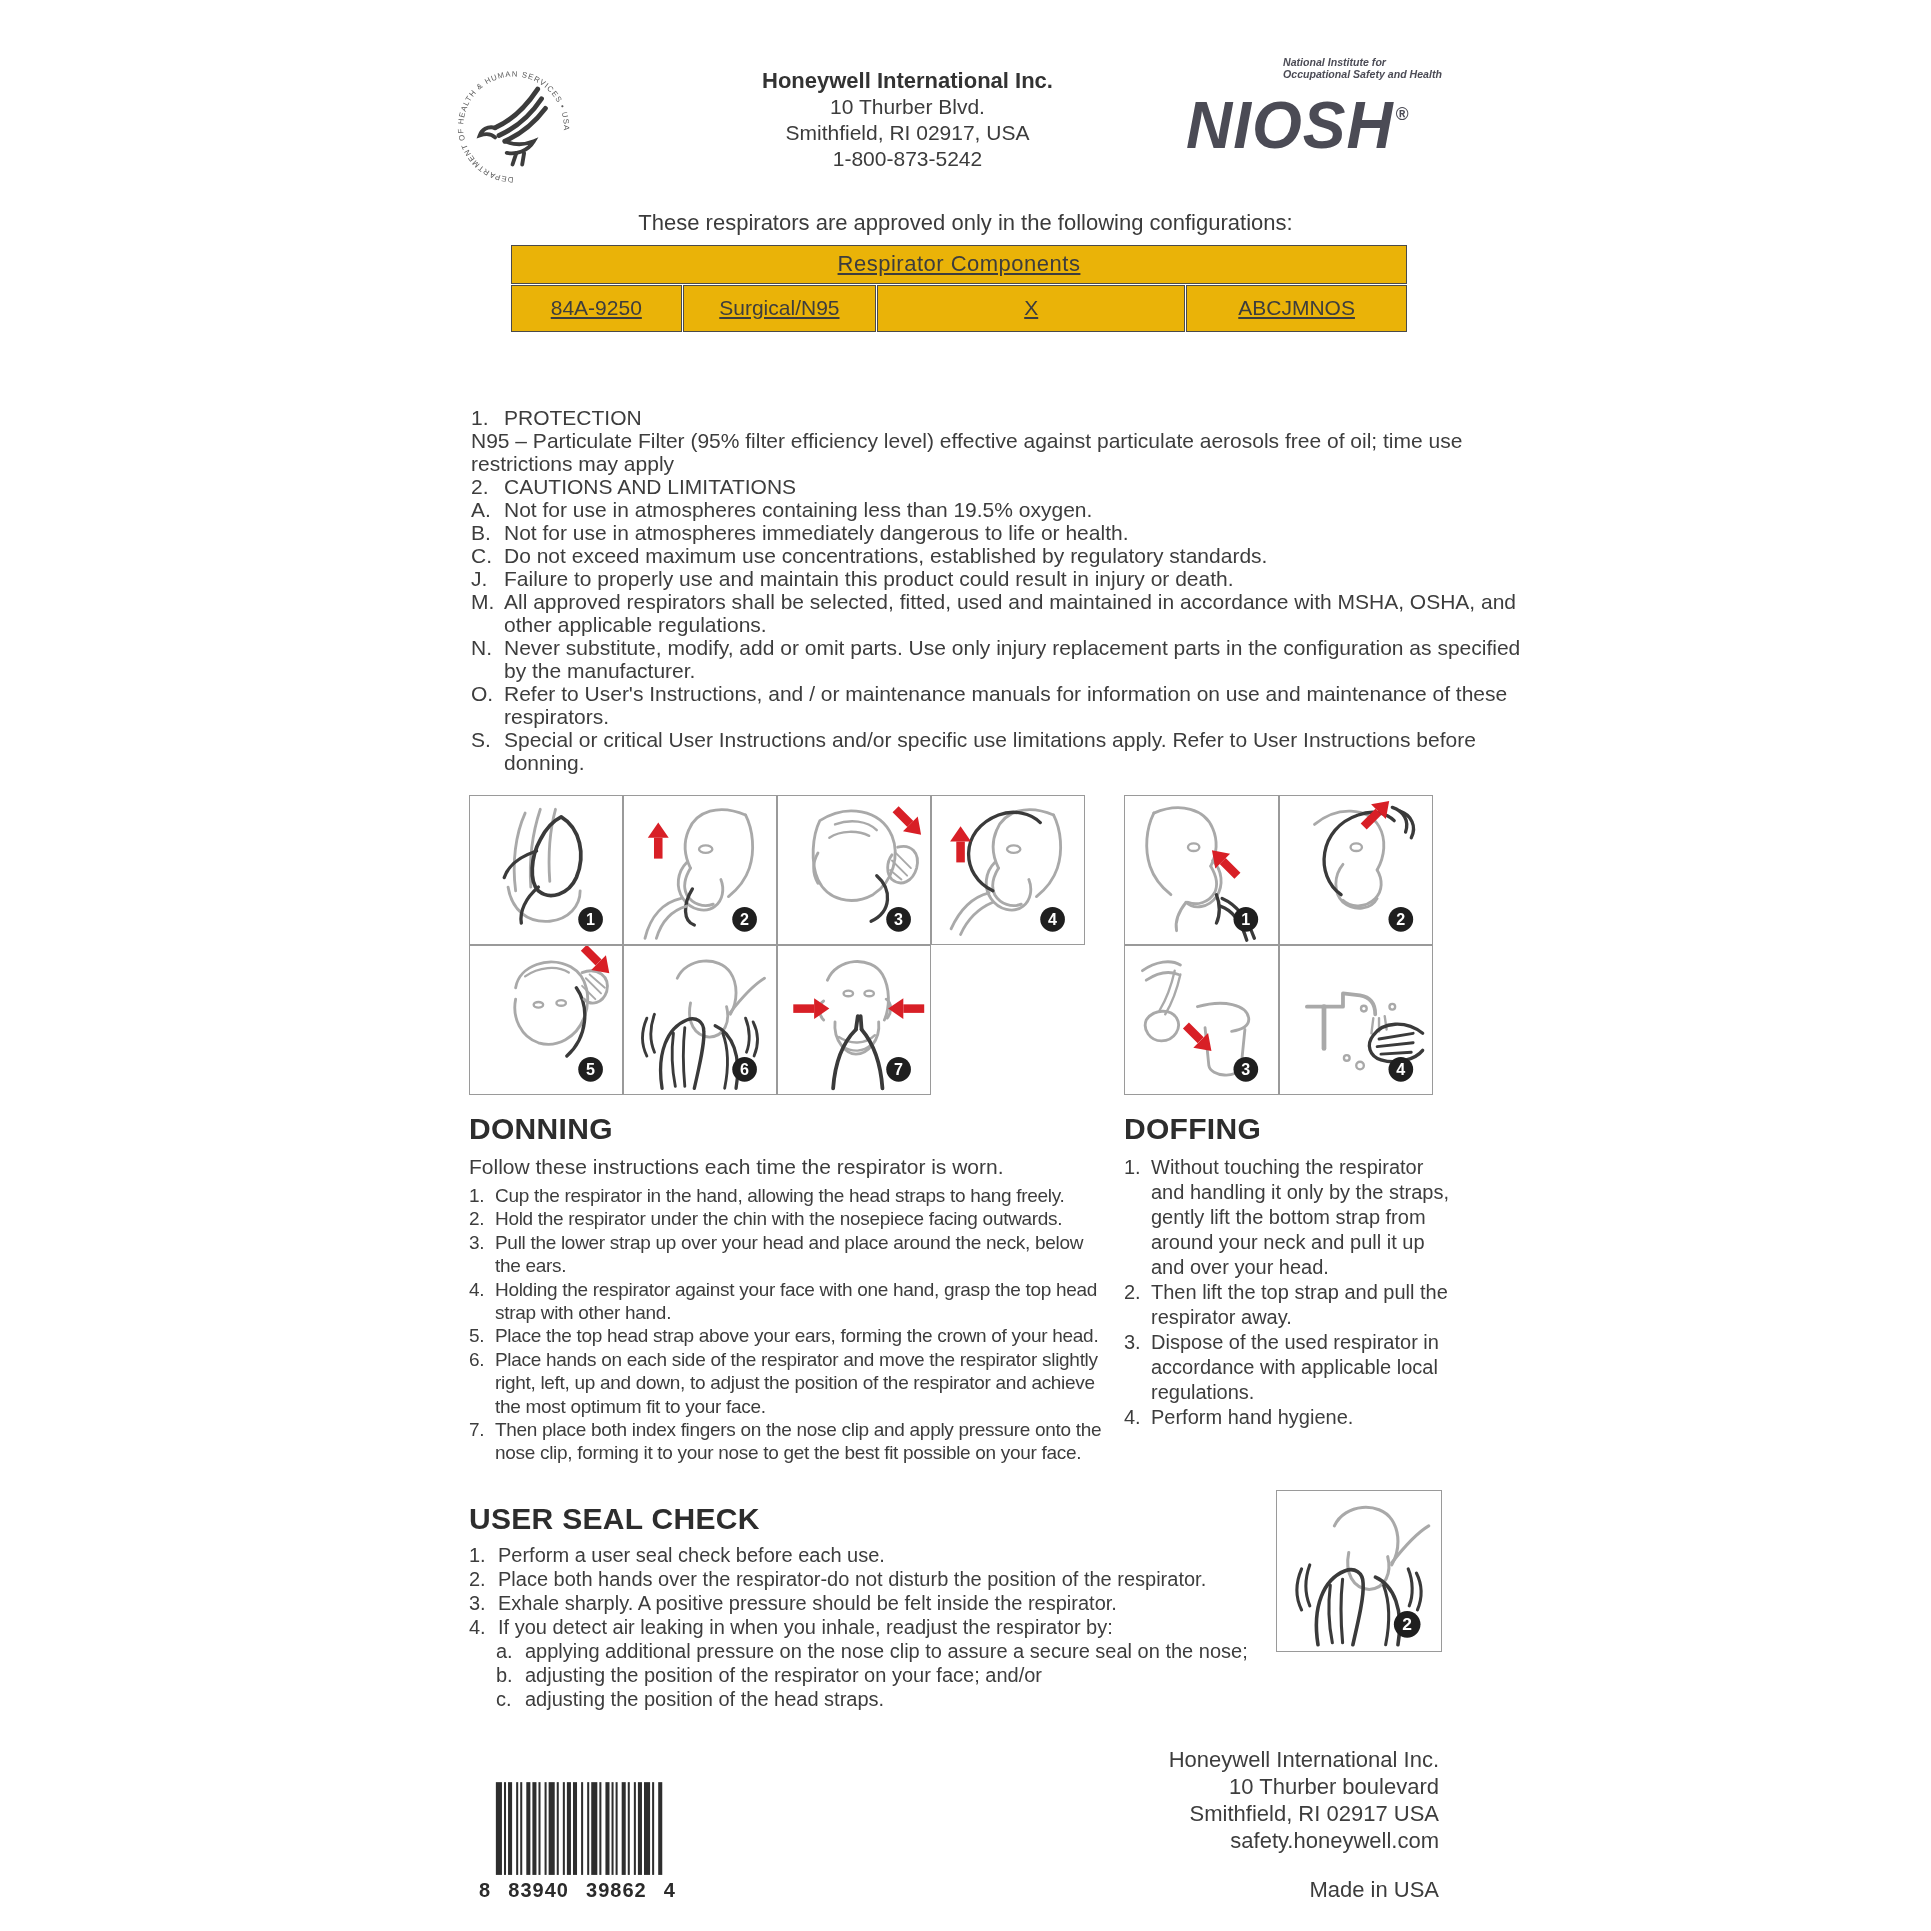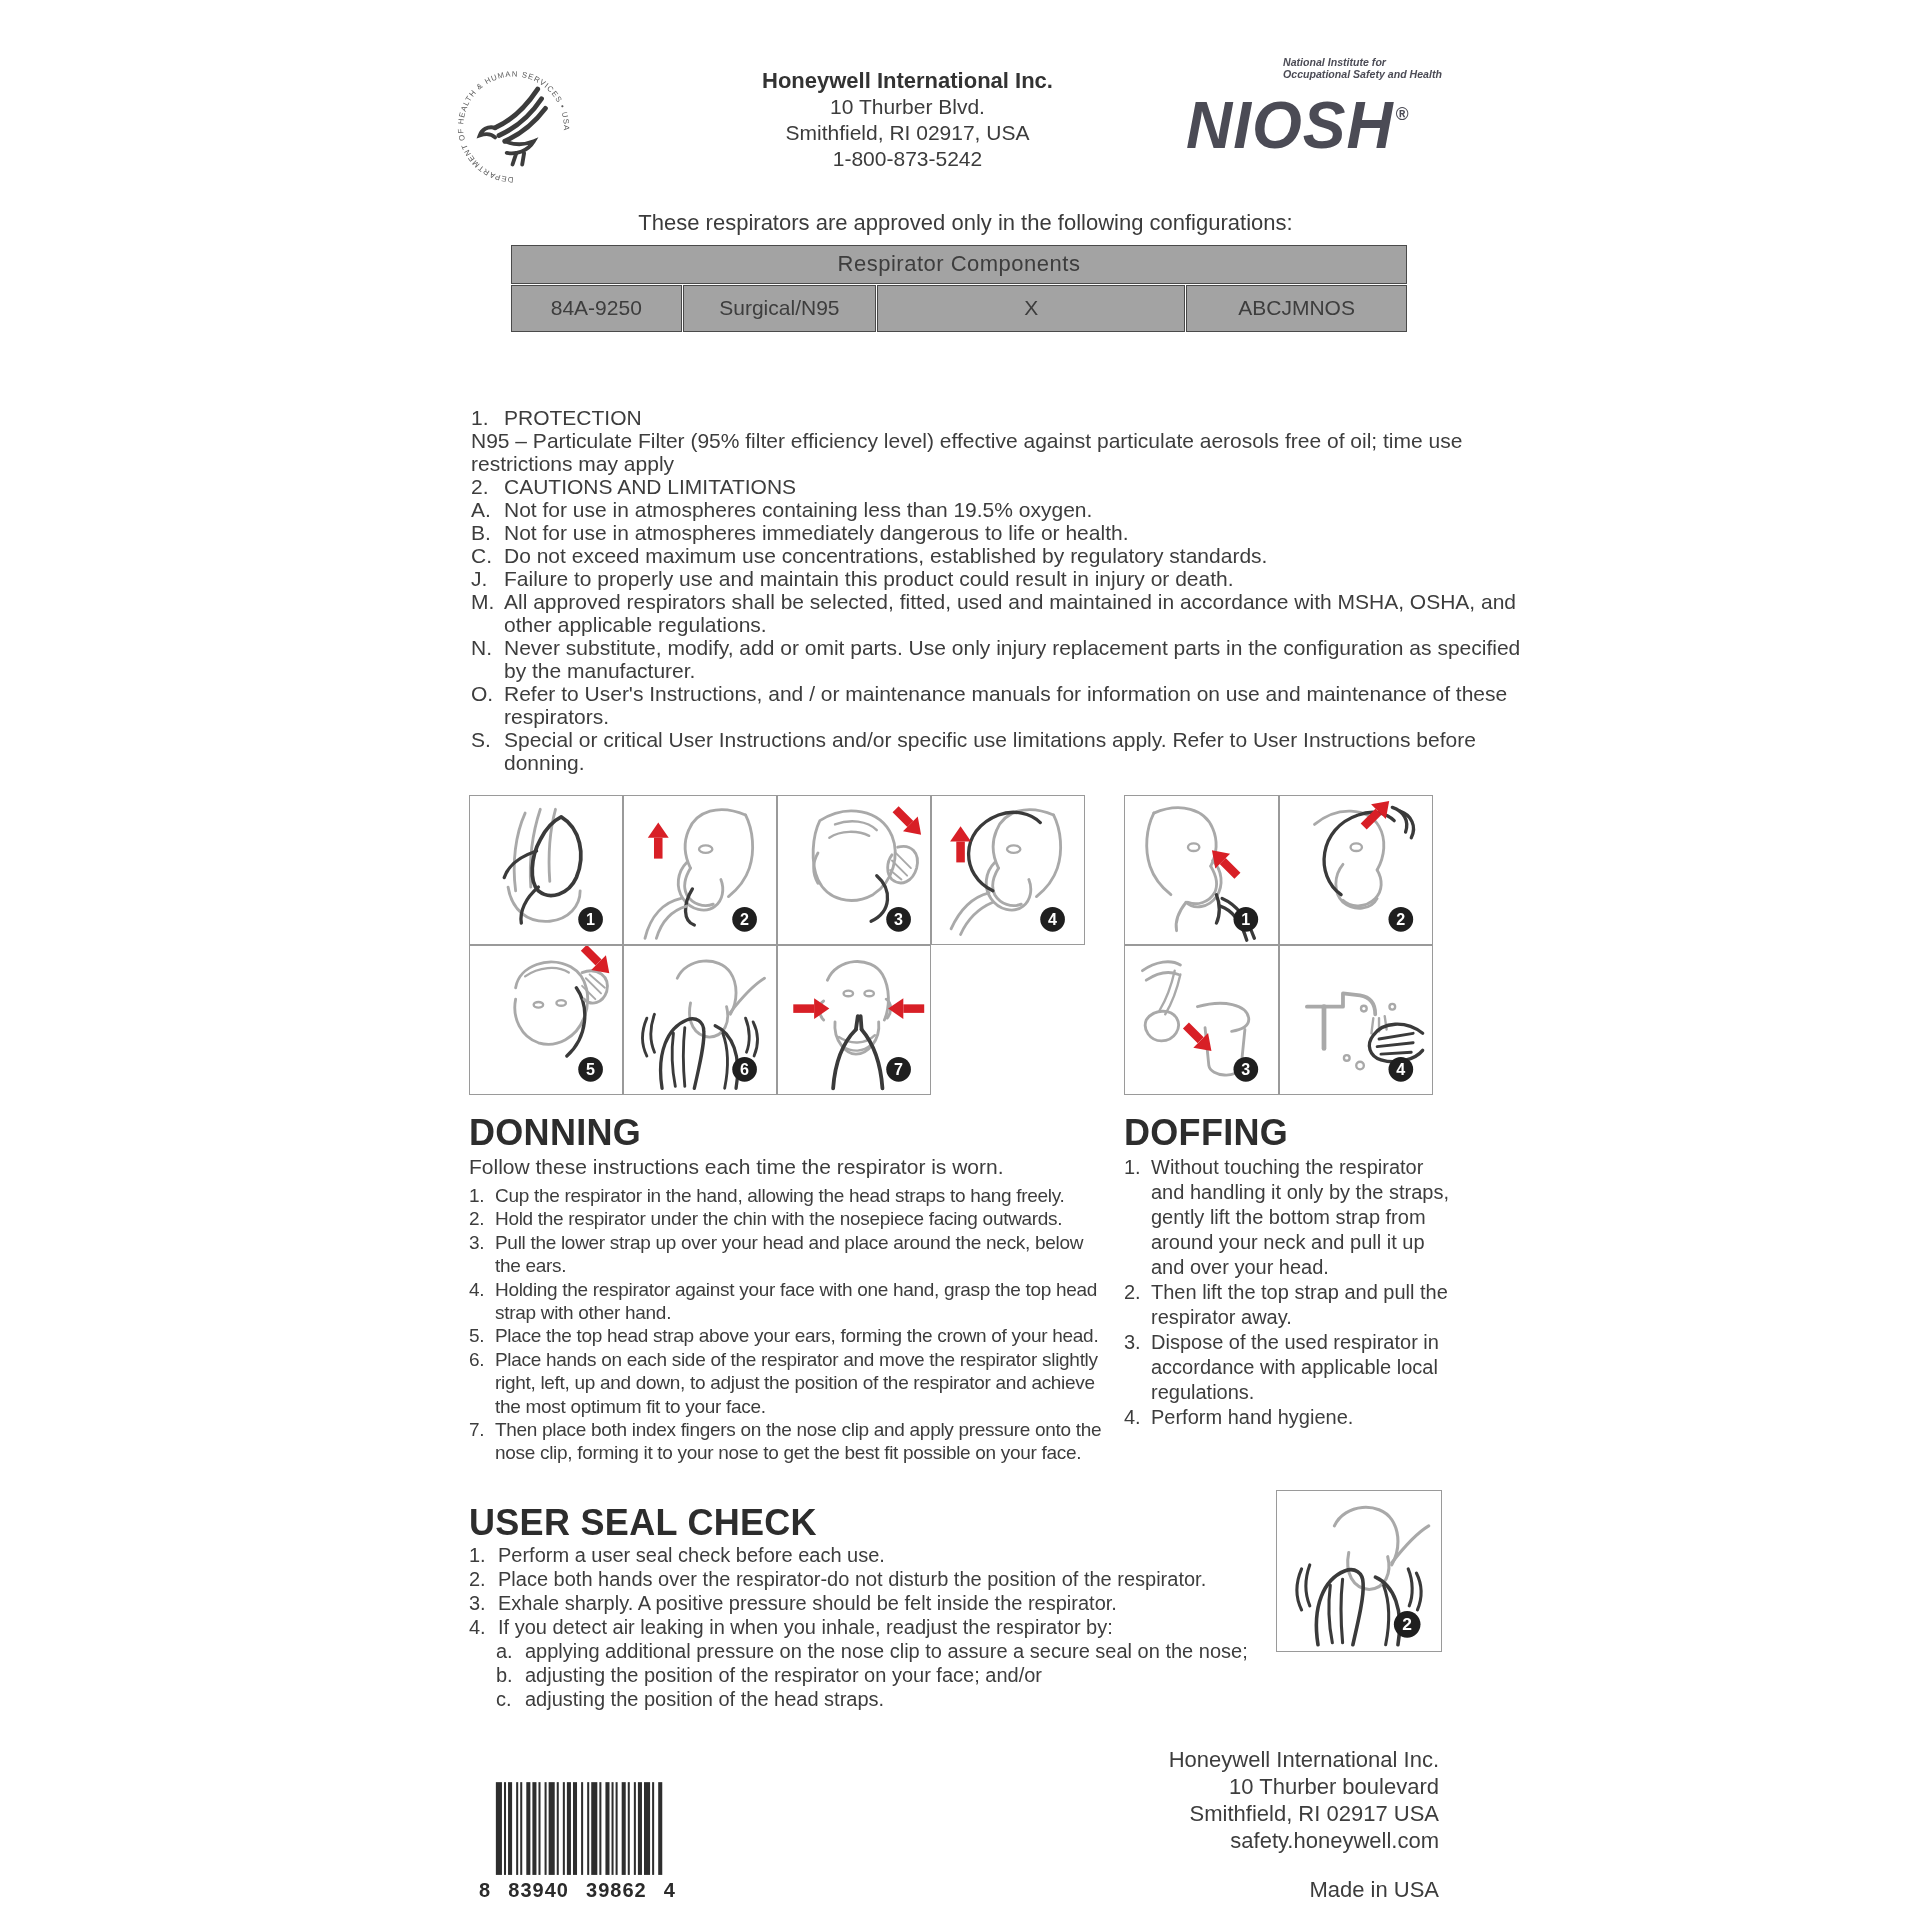--- a/index.html
+++ b/index.html
@@ -13,21 +13,21 @@
   .addr .company{font-weight:bold;font-size:22px;color:#333;}
   .niosh{left:1186px;top:56px;width:270px;color:#4b4b55;}
   .niosh-tag{font-size:10.6px;font-weight:bold;font-style:italic;line-height:12px;margin-left:97px;}
   .niosh-word{font-size:64px;font-weight:900;font-style:italic;letter-spacing:1px;line-height:64px;margin-top:1.9px;transform:scaleY(1.05);}
   .niosh-word sup{font-size:17.4px;font-weight:bold;vertical-align:27px;margin-left:1.9px;}
 
   .approval{left:415px;top:210px;width:1101px;text-align:center;font-size:22px;color:#3b3b3b;}
 
   
   table.components{left:510px;top:244px;width:898px;position:absolute;border-collapse:separate;border-spacing:1.9px;font-size:21px;color:#3d3d3d;}
-  table.components td,table.components th{border:1.9px solid #4a4a4a;text-align:center;font-weight:normal;background:#a3a3a3;padding:1.9px 3.9px;}
+  table.components td,table.components th{border:1.9px solid #4a4a4a;text-align:center;font-weight:normal;background:#eab308;padding:1.9px 3.9px;text-decoration:underline;}
   table.components tr.ttl td{height:33px;font-size:22px;letter-spacing:0.5px;}
   table.components tr.hdr-row th{height:64px;}
   table.components tr.hdr-row th:last-child{text-align:left;padding-left:13.5px;line-height:23px;}
   table.components tr.data-row td{height:41px;}
   table.components sup{font-size:12.6px;vertical-align:6.8px;}
 
   
   .notes{left:471px;top:406px;width:1072px;font-size:21px;line-height:23px;color:#3d3d3d;}
   .li{display:flex;}
   .li .lbl{flex:0 0 33px;}
@@ -39,21 +39,21 @@
   .fig-grid{display:grid;}
   .donning-grid{left:469px;top:795px;width:616px;grid-template-columns:repeat(4,1fr);}
   .doffing-grid{left:1124px;top:795px;width:309px;grid-template-columns:repeat(2,1fr);}
   .seal-grid{left:1276px;top:1490px;width:166px;grid-template-columns:1fr;}
   .fig-grid .cell{border:1.4px solid #9a9a9a;height:148px;background:#fff;}
   .seal-grid .cell{height:160px;}
   .fig-grid .cell.empty{border:none;}
   .fig-grid svg{width:100%;height:100%;display:block;}
 
   
-  h2.sec{position:absolute;margin:0;font-size:36px;font-weight:800;letter-spacing:0.3px;color:#2d2d2d;font-family:"Liberation Sans",sans-serif;}
+  h2.sec{position:absolute;margin:0;font-size:30px;font-weight:800;letter-spacing:0.3px;color:#2d2d2d;font-family:"Liberation Sans",sans-serif;}
   .donning-title{left:469px;top:1112px;}
   .doffing-title{left:1124px;top:1112px;}
   .seal-title{left:469px;top:1502px;text-align:center;}
   .donning-intro{left:469px;top:1155px;width:657px;font-size:21px;color:#3d3d3d;}
   .donning-steps{left:469px;top:1184px;width:635px;font-size:19px;line-height:23.4px;letter-spacing:-0.3px;color:#3d3d3d;}
   .donning-steps .lbl{flex:0 0 26px;}
   .doffing-steps{left:1124px;top:1155px;width:336px;font-size:20px;line-height:25px;color:#3d3d3d;}
   .doffing-steps .lbl{flex:0 0 27px;}
   .seal-steps{left:469px;top:1543px;width:850px;font-size:20px;line-height:24px;color:#3d3d3d;}
   .seal-steps .lbl{flex:0 0 29px;}

